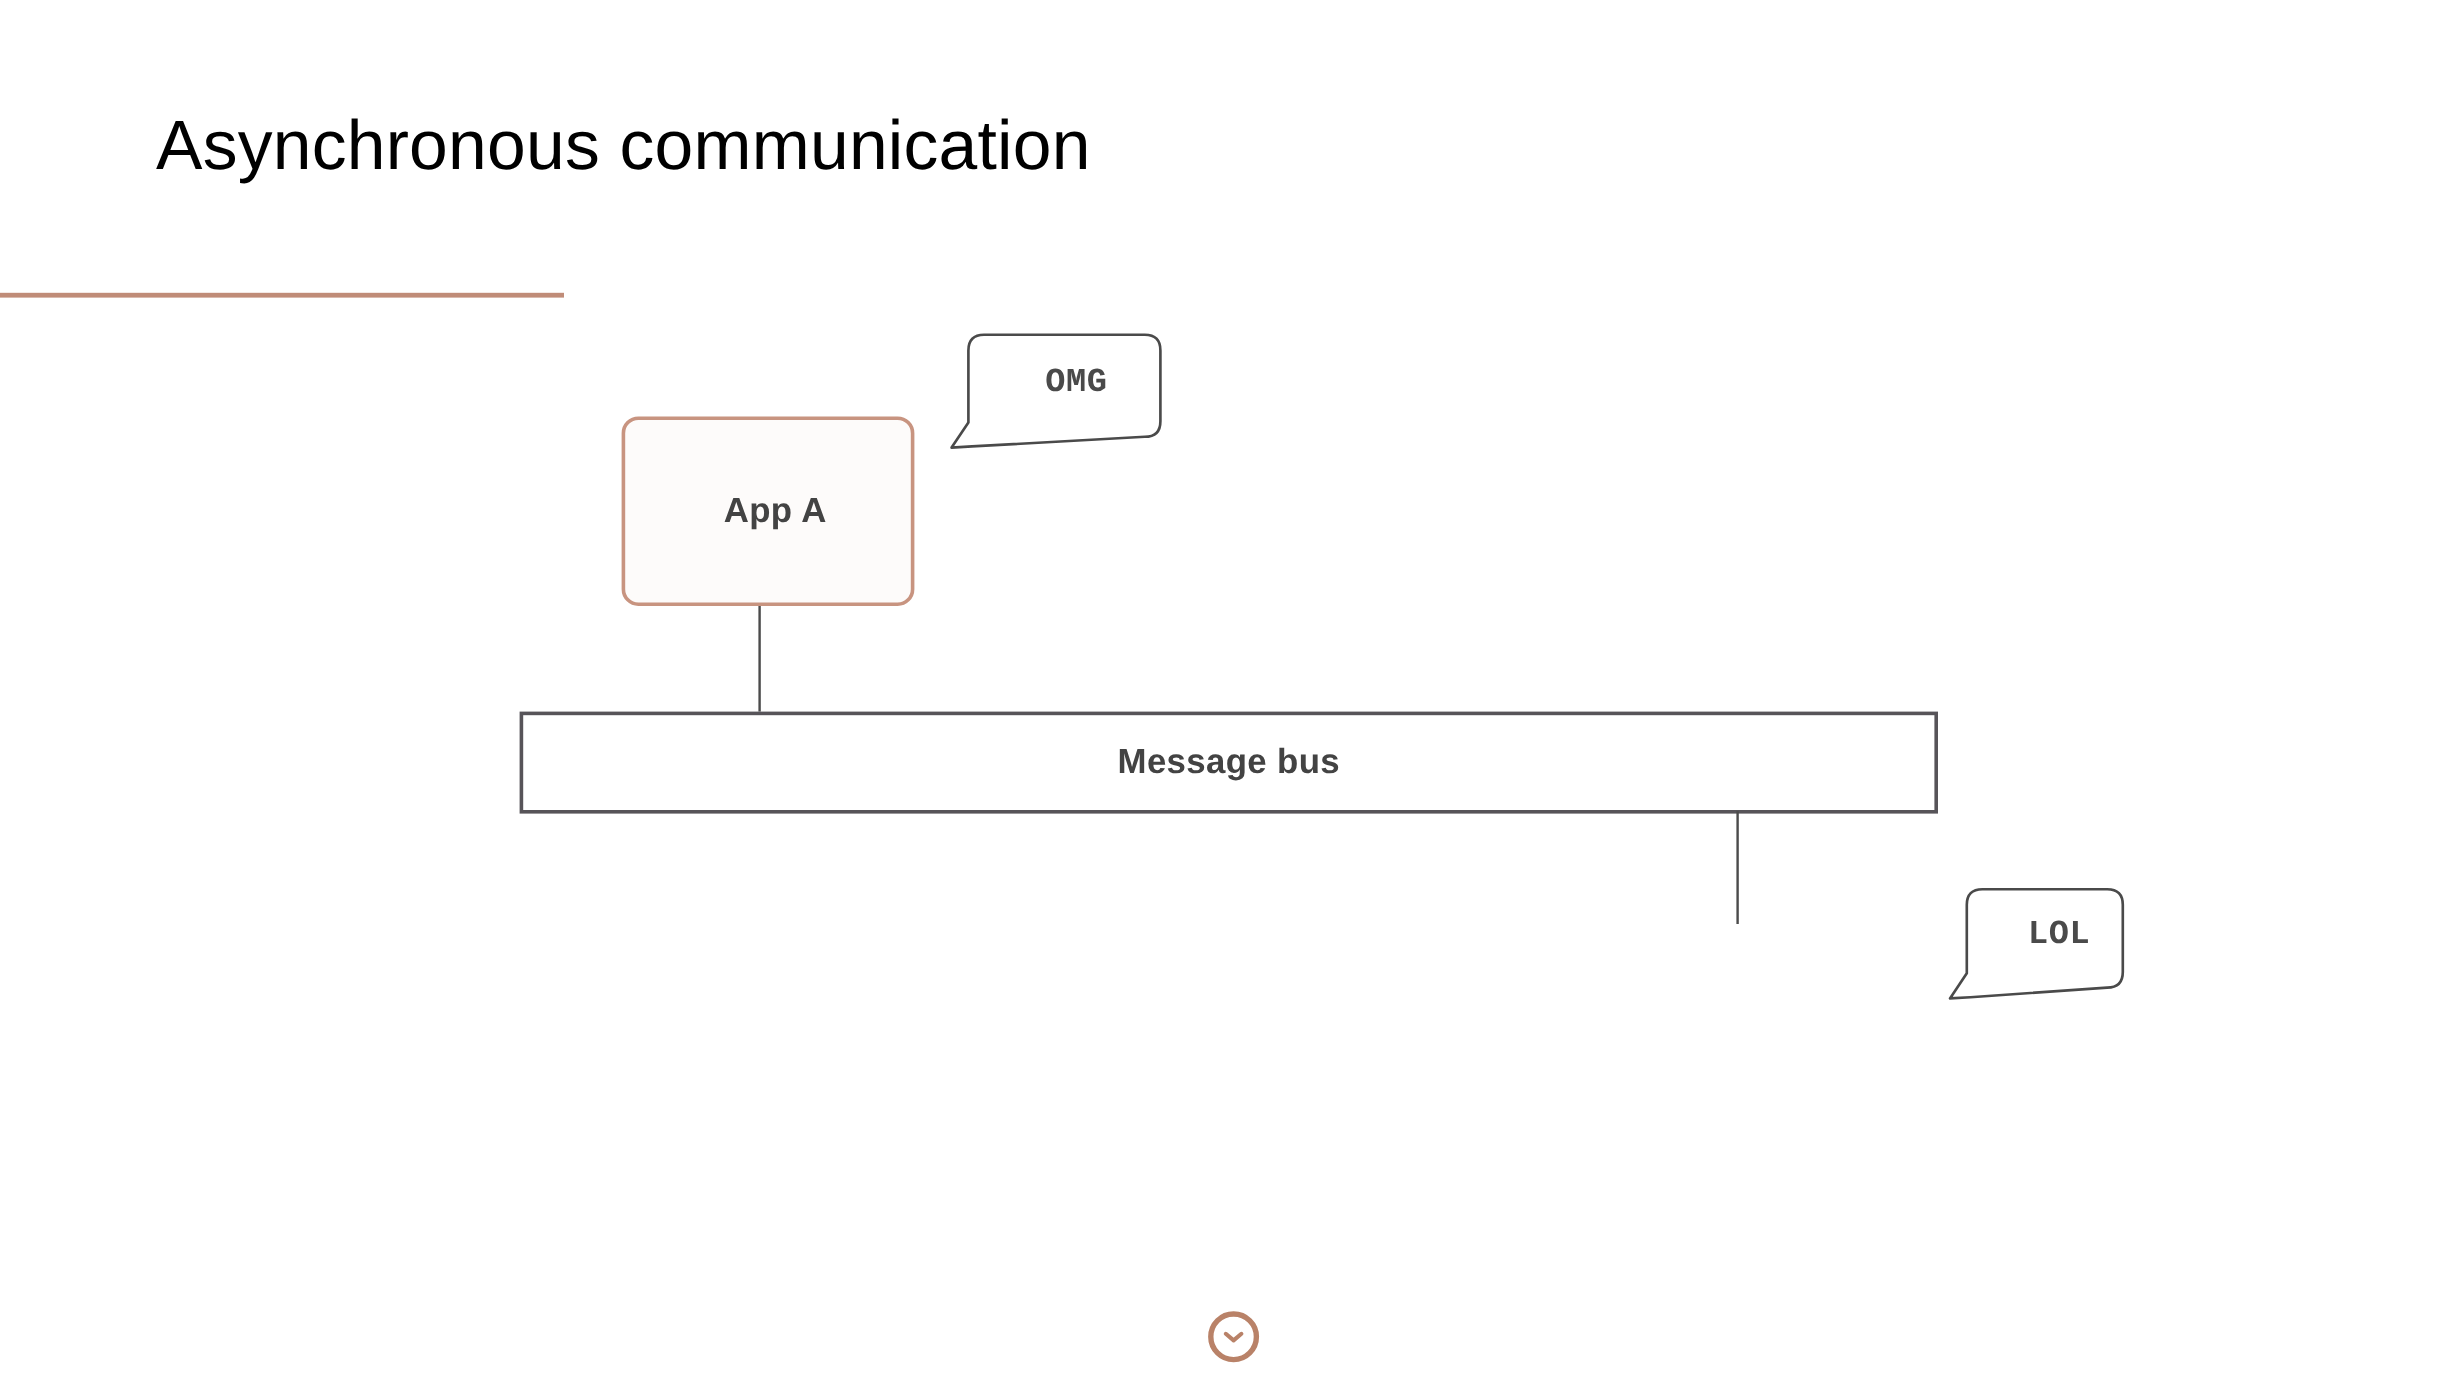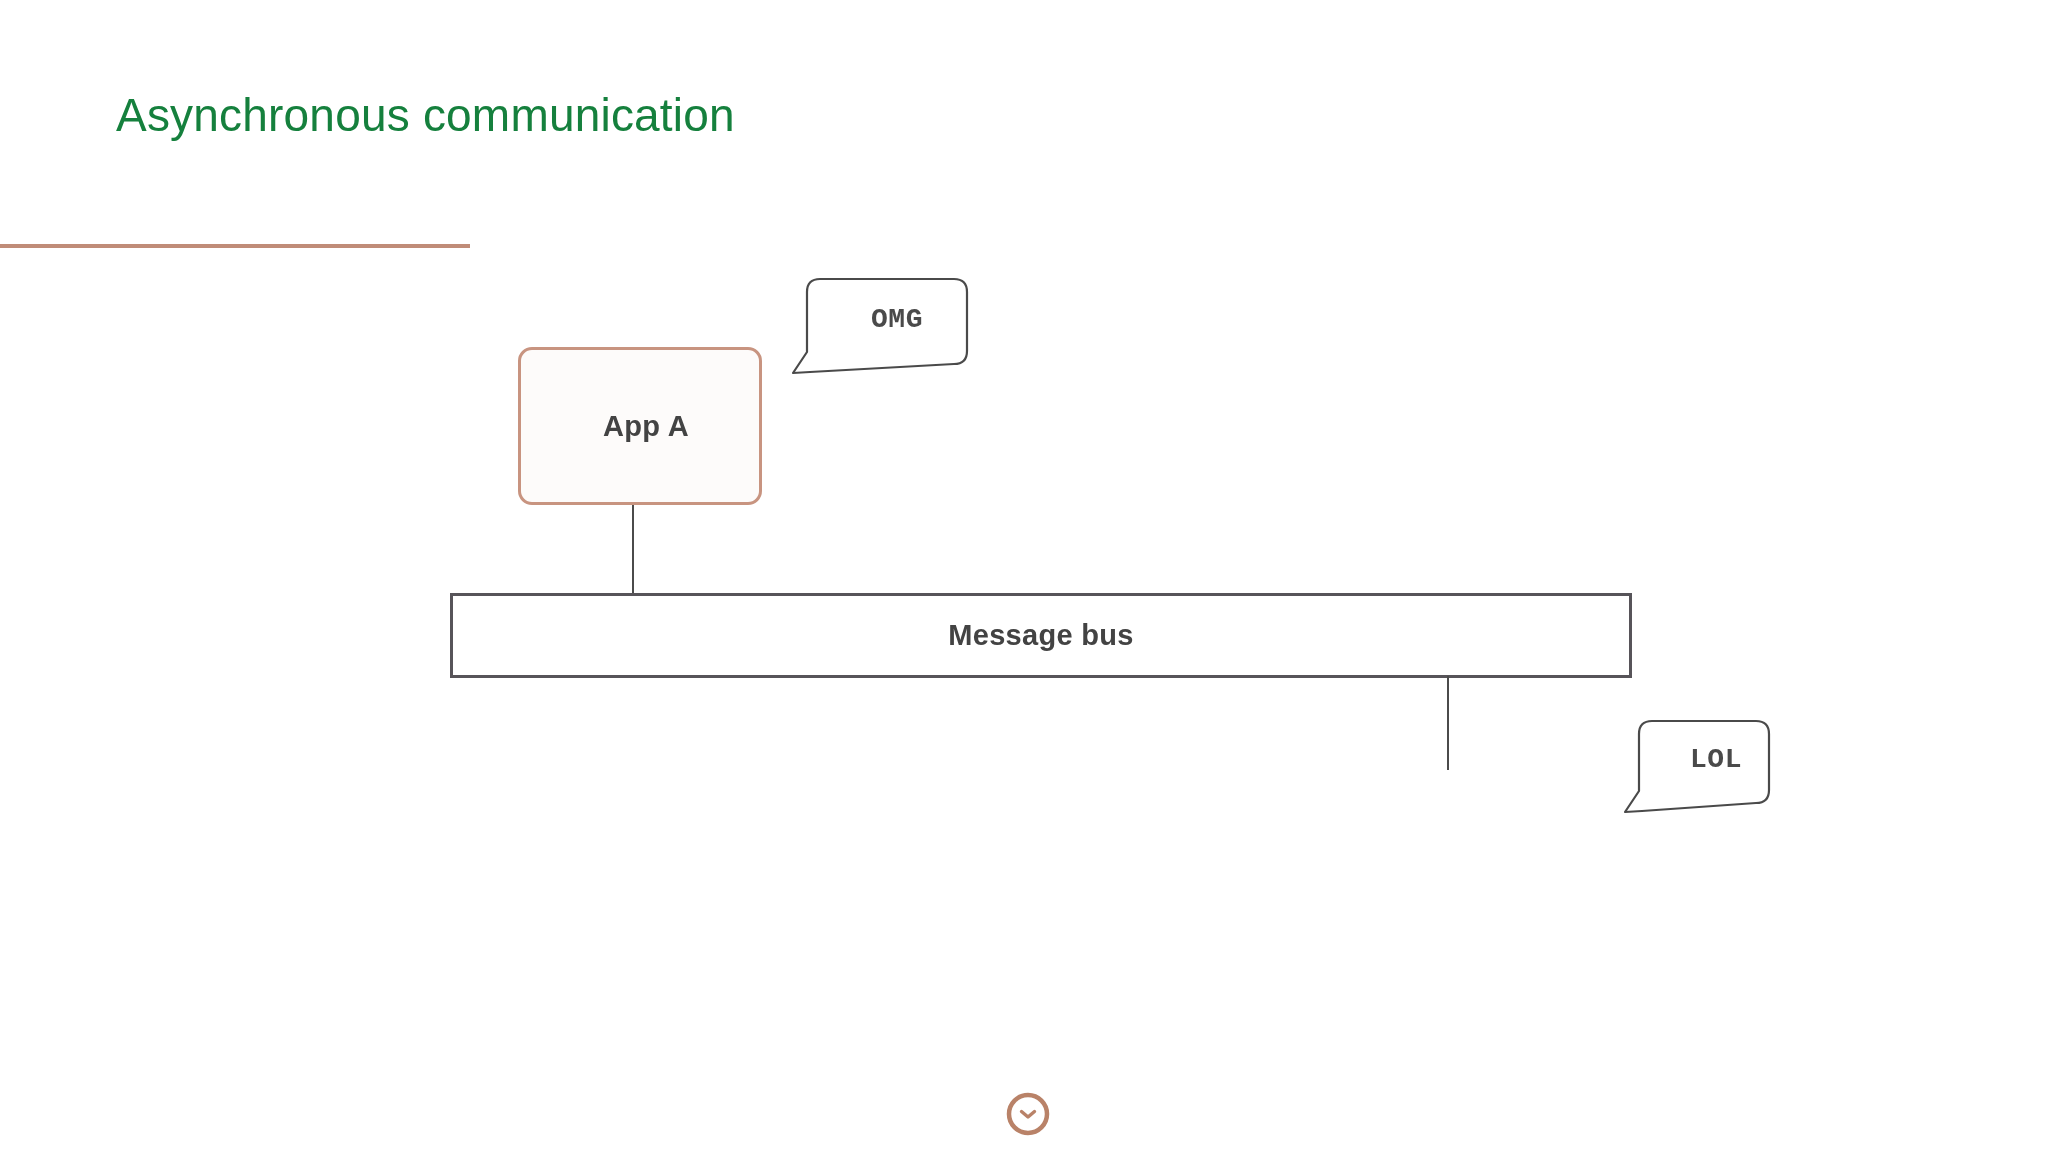--- a/index.html
+++ b/index.html
@@ -17,25 +17,25 @@
   #slide {
     position: relative;
     width: 2048px;
     height: 1152px;
     background: #ffffff;
   }
 
   
   #slide-title {
     position: absolute;
-    left: 116px;
+    left: 130px;
     top: 88px;
-    font-size: 46px;
+    font-size: 58px;
     font-weight: 400;
-    color: #15803d;
+    color: #000000;
     letter-spacing: 0.2px;
     white-space: nowrap;
   }
   #title-rule {
     position: absolute;
     left: 0px;
     top: 244px;
     width: 470px;
     height: 4px;
     background: #c08c78;
@@ -58,21 +58,21 @@
     color: #434343;
     letter-spacing: 0.3px;
   }
 
   #app-a { left: 518px; top: 347px; width: 244px; height: 158px; padding-left: 12px; }
   #app-b { left: 1343px; top: 770px; width: 244px; height: 158px; }
 
   #message-bus {
     position: absolute;
     box-sizing: border-box;
-    left: 450px;
+    left: 433px;
     top: 593px;
     width: 1182px;
     height: 85px;
     background: #ffffff;
     border: 3px solid #575459;
     display: flex;
     align-items: center;
     justify-content: center;
   }
   #message-bus .node-label {
@@ -109,21 +109,21 @@
     justify-content: center;
     font-size: 28px;
     font-weight: bold;
     color: #4a4a4a;
     letter-spacing: 0.5px;
     pointer-events: none;
     font-family: Liberation Mono, monospace;
   }
   #bubble-omg { left: 790px; top: 274px; width: 182px; height: 104px; }
   #bubble-omg .bubble-text { padding-top: 30px; padding-left: 16px; }
-  #bubble-lol { left: 1622px; top: 716px; width: 152px; height: 100px; }
+  #bubble-lol { left: 1622px; top: 736px; width: 152px; height: 100px; }
   #bubble-lol .bubble-text { padding-top: 28px; padding-left: 18px; }
 
   
   #footer-logo {
     position: absolute;
     left: 1006px;
     top: 1092px;
     width: 44px;
     height: 44px;
   }

